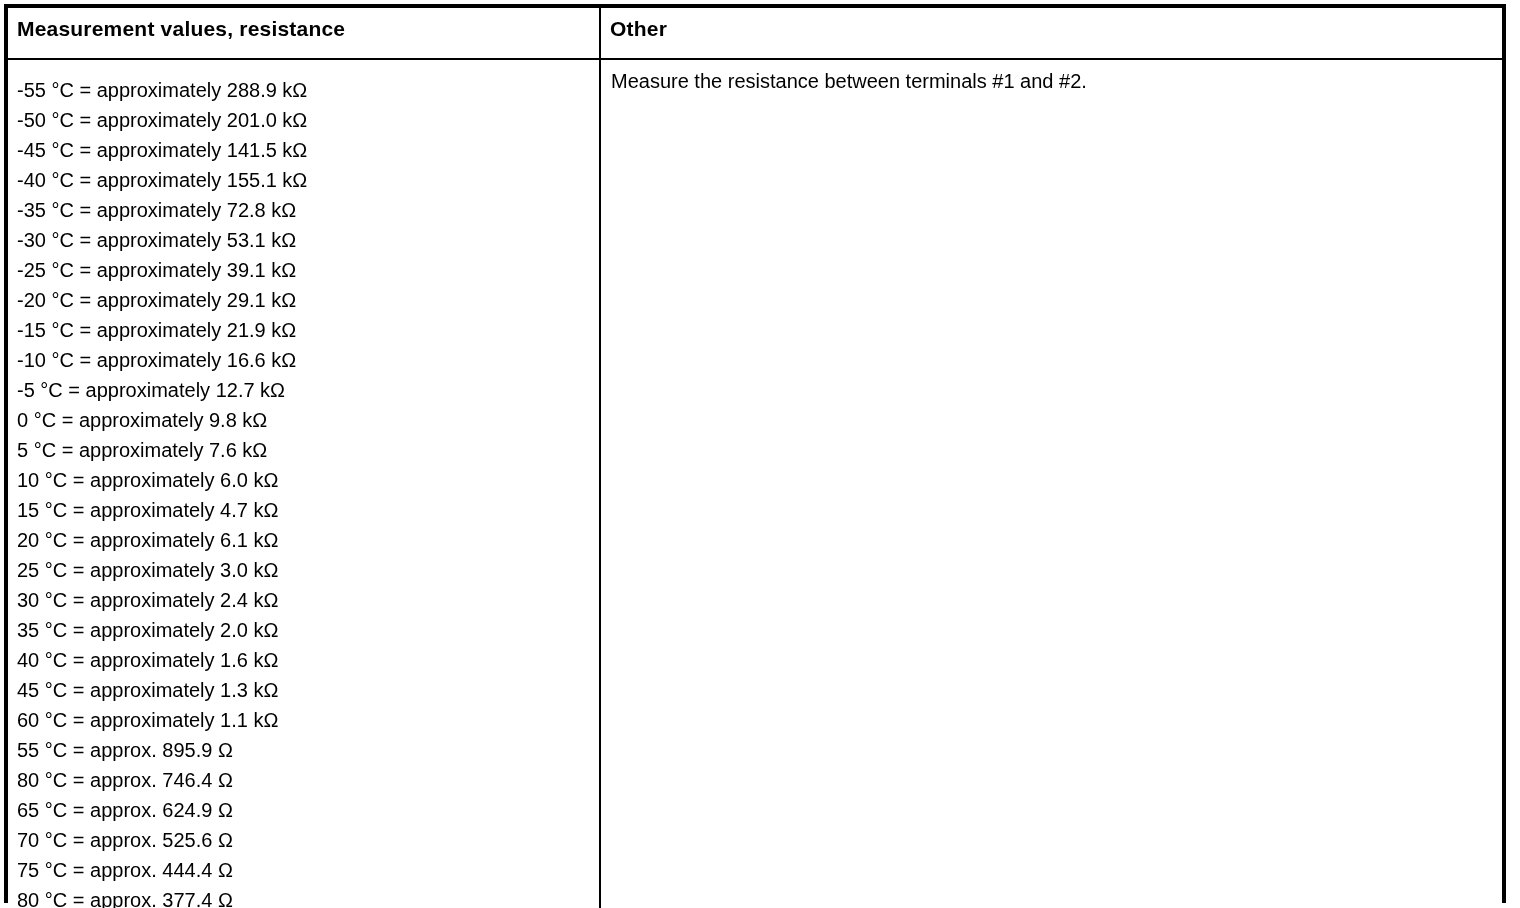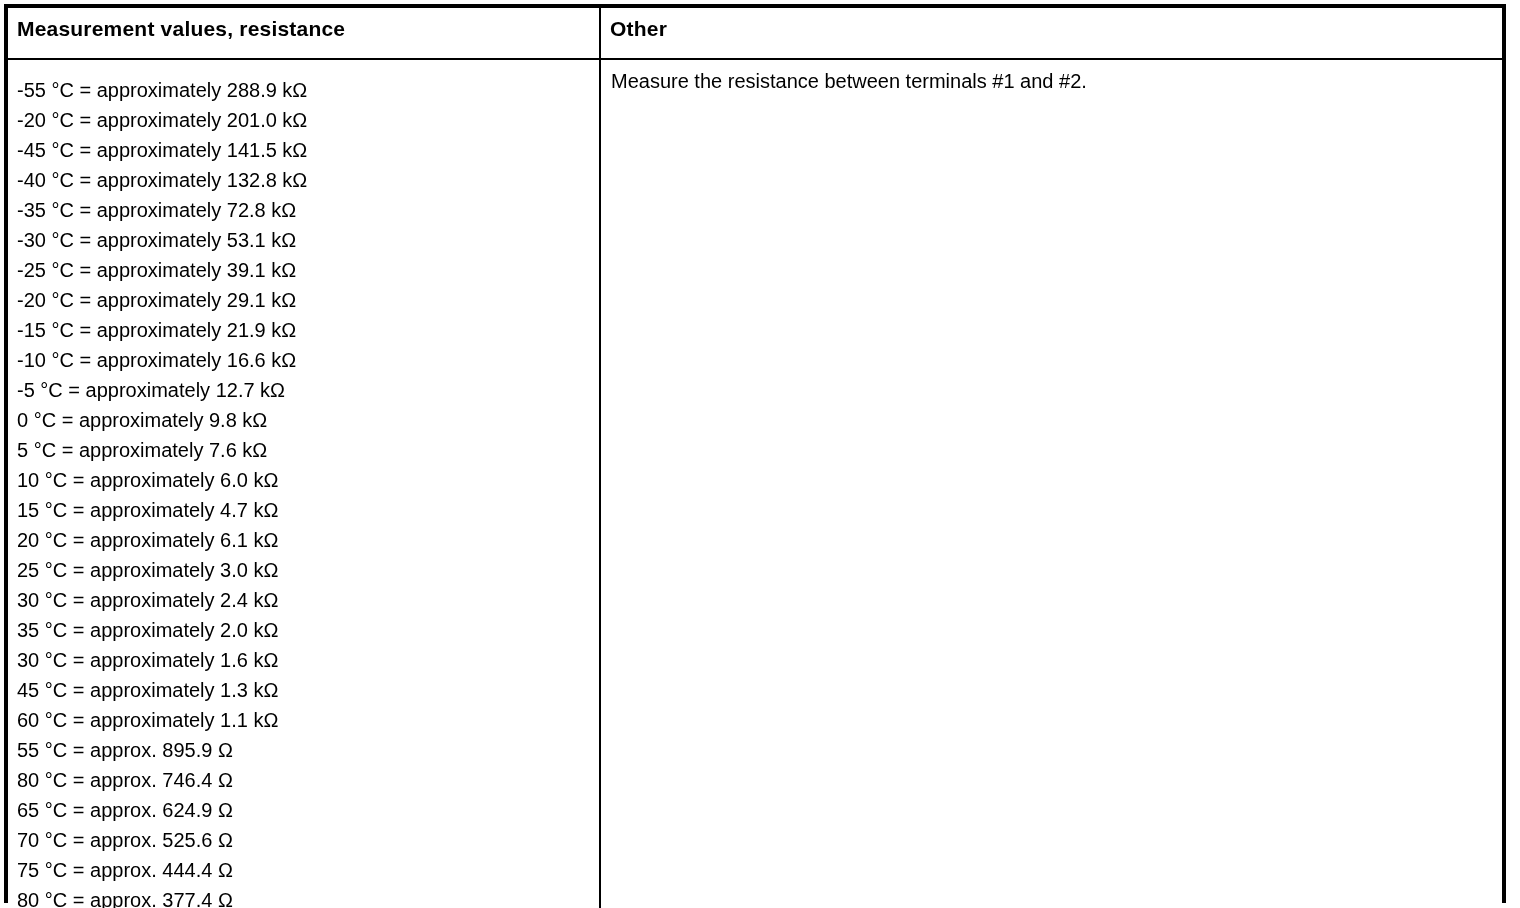--- a/index.html
+++ b/index.html
@@ -78,39 +78,39 @@
       <tr>
         <th class="cell-left">Measurement values, resistance</th>
         <th>Other</th>
       </tr>
     </thead>
     <tbody>
       <tr>
         <td class="cell-left">
 
         <div class="measure-line">-55 °C = approximately 288.9 kΩ</div>
-            <div class="measure-line">-20 °C = approximately 201.0 kΩ</div>
+            <div class="measure-line">-50 °C = approximately 201.0 kΩ</div>
             <div class="measure-line">-45 °C = approximately 141.5 kΩ</div>
-            <div class="measure-line">-40 °C = approximately 132.8 kΩ</div>
+            <div class="measure-line">-40 °C = approximately 155.1 kΩ</div>
             <div class="measure-line">-35 °C = approximately 72.8 kΩ</div>
             <div class="measure-line">-30 °C = approximately 53.1 kΩ</div>
             <div class="measure-line">-25 °C = approximately 39.1 kΩ</div>
             <div class="measure-line">-20 °C = approximately 29.1 kΩ</div>
             <div class="measure-line">-15 °C = approximately 21.9 kΩ</div>
             <div class="measure-line">-10 °C = approximately 16.6 kΩ</div>
             <div class="measure-line">-5 °C = approximately 12.7 kΩ</div>
             <div class="measure-line">0 °C = approximately 9.8 kΩ</div>
             <div class="measure-line">5 °C = approximately 7.6 kΩ</div>
             <div class="measure-line">10 °C = approximately 6.0 kΩ</div>
             <div class="measure-line">15 °C = approximately 4.7 kΩ</div>
             <div class="measure-line">20 °C = approximately 6.1 kΩ</div>
             <div class="measure-line">25 °C = approximately 3.0 kΩ</div>
             <div class="measure-line">30 °C = approximately 2.4 kΩ</div>
             <div class="measure-line">35 °C = approximately 2.0 kΩ</div>
-            <div class="measure-line">30 °C = approximately 1.6 kΩ</div>
+            <div class="measure-line">40 °C = approximately 1.6 kΩ</div>
             <div class="measure-line">45 °C = approximately 1.3 kΩ</div>
             <div class="measure-line">60 °C = approximately 1.1 kΩ</div>
             <div class="measure-line">55 °C = approx. 895.9 Ω</div>
             <div class="measure-line">80 °C = approx. 746.4 Ω</div>
             <div class="measure-line">65 °C = approx. 624.9 Ω</div>
             <div class="measure-line">70 °C = approx. 525.6 Ω</div>
             <div class="measure-line">75 °C = approx. 444.4 Ω</div>
             <div class="measure-line">80 °C = approx. 377.4 Ω</div>
           </td>
         <td class="cell-right">

